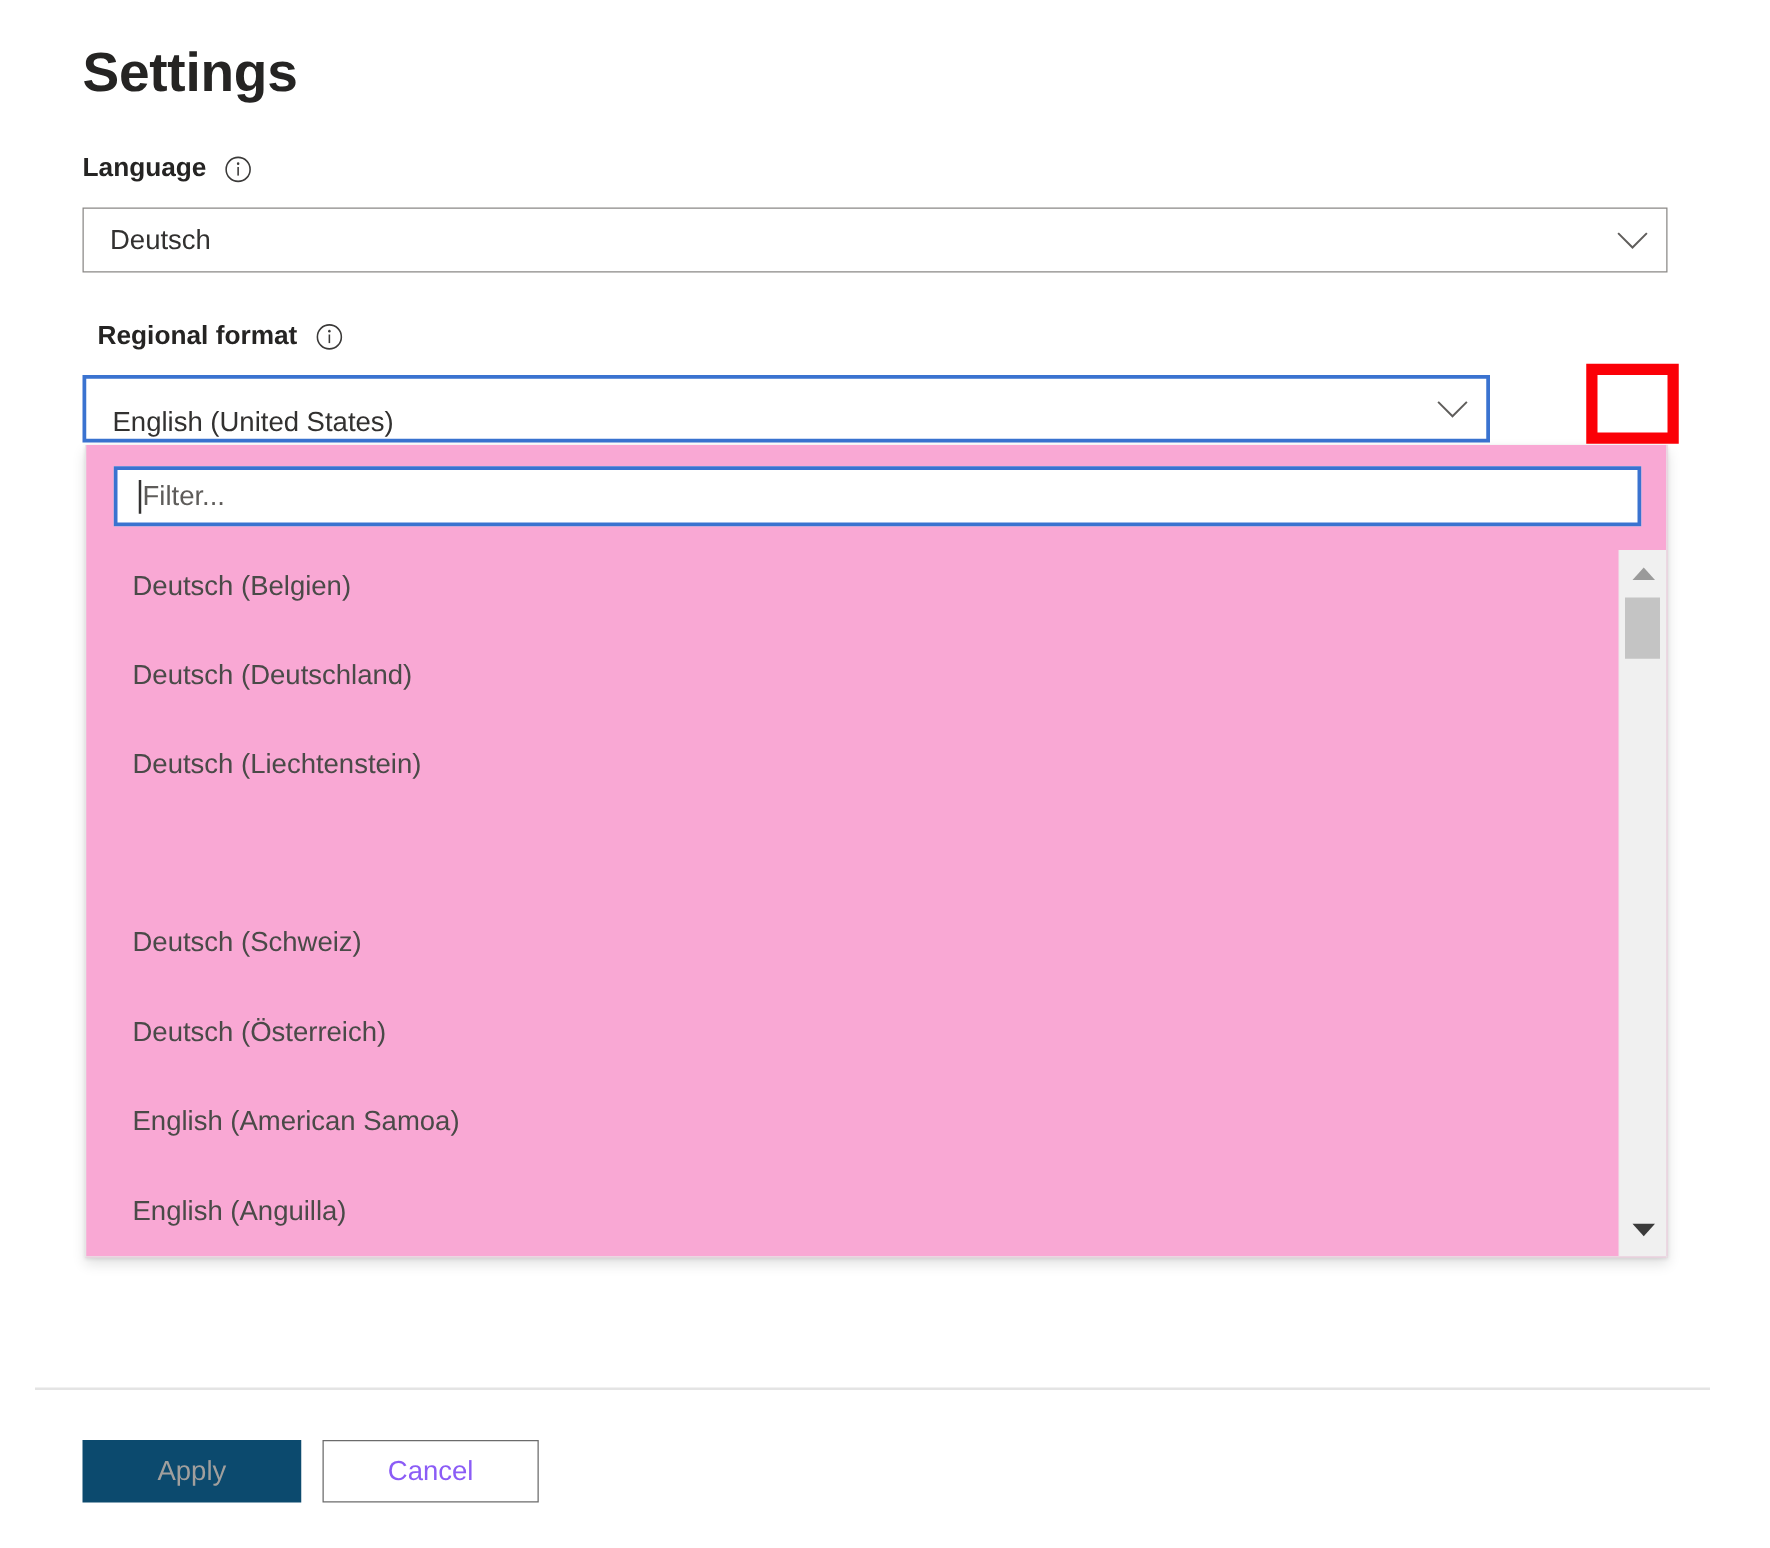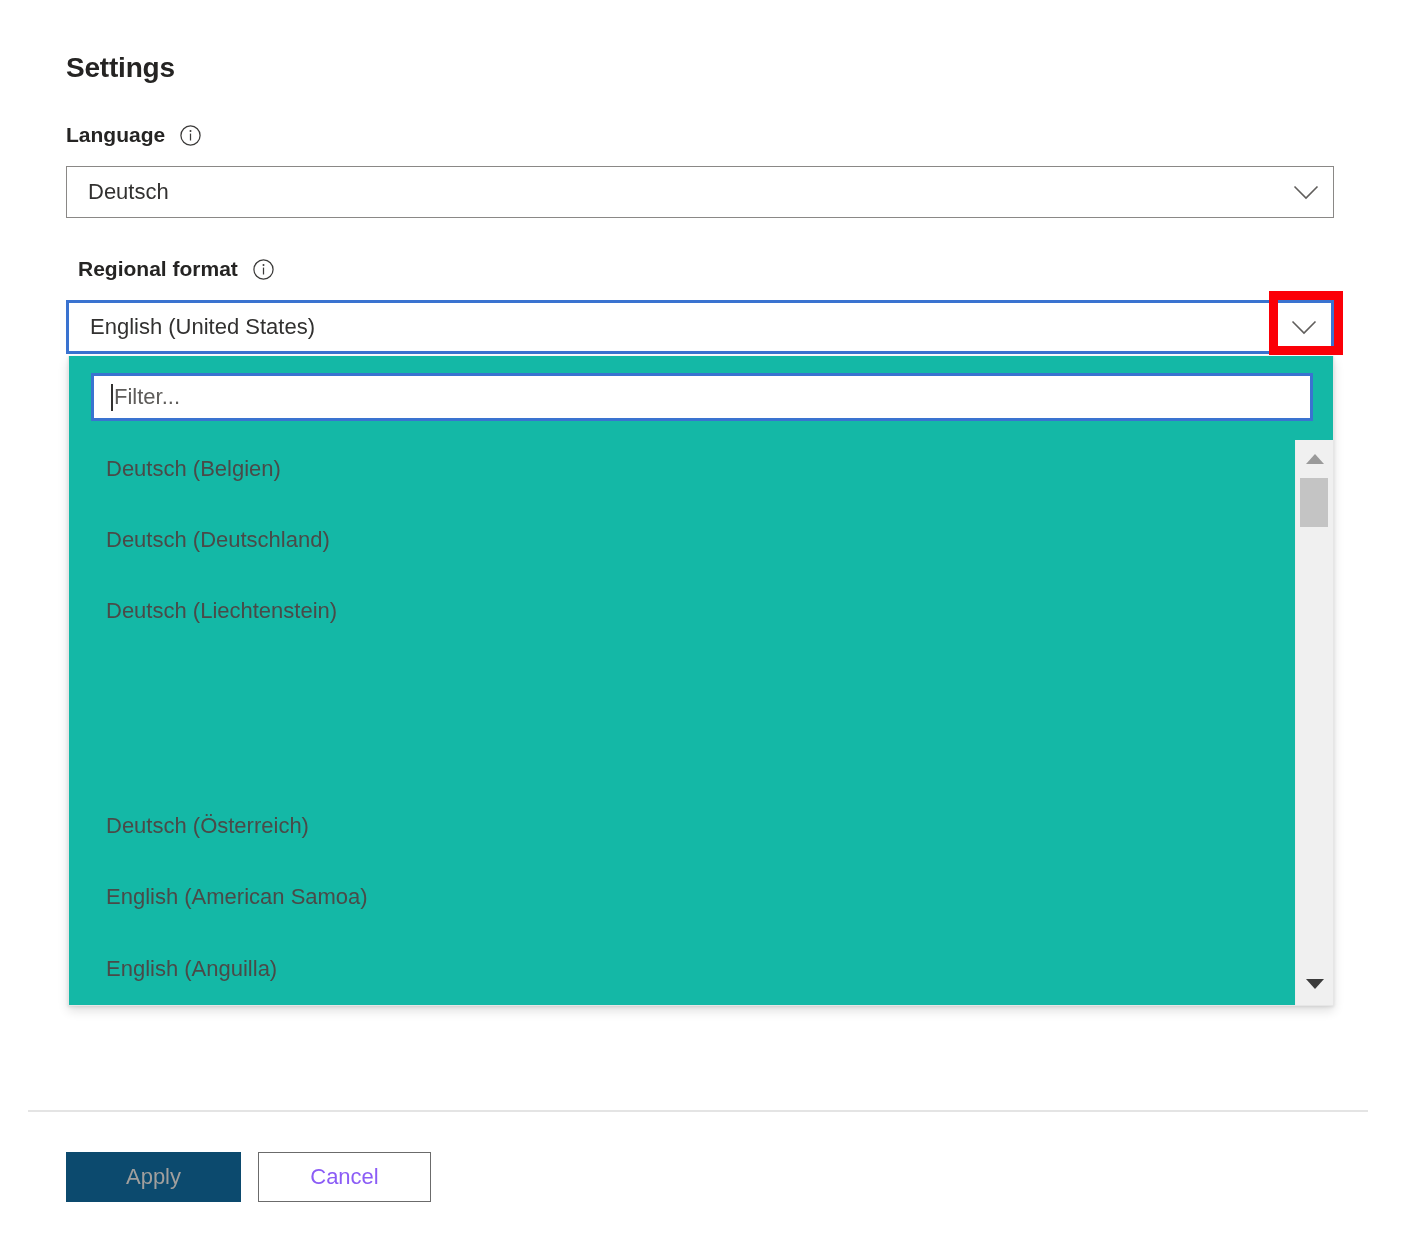--- a/index.html
+++ b/index.html
@@ -14,25 +14,24 @@
     font-family: "Liberation Sans", "DejaVu Sans", sans-serif;
     -webkit-font-smoothing: antialiased;
     overflow: hidden;
   }
 
   
   .page-title {
     position: absolute;
     left: 66px;
     top: 34px;
-    font-size: 28px;
+    font-size: 44px;
     font-weight: bold;
     color: #252423;
     letter-spacing: -0.2px;
-    margin-top: 18px;
   }
 
   
   .field-label-row {
     position: absolute;
     display: flex;
     align-items: center;
     gap: 14px;
   }
   .field-label {
@@ -88,21 +87,21 @@
     border: 9px solid #fb0007;
     background: transparent;
     pointer-events: none;
     z-index: 40;
   }
 
   
   .dropdown-panel {
     position: absolute;
     box-sizing: border-box;
-    background: #14b8a6;
+    background: #f9a8d4;
     border: 1px solid #e6e6e6;
     border-top: none;
     box-shadow: 0 4.8px 10px rgba(0,0,0,0.12), 0 1px 3px rgba(0,0,0,0.10);
     z-index: 20;
     overflow: hidden;
   }
   .filter-input {
     position: absolute;
     left: 22px;
     top: 17px;
@@ -246,21 +245,21 @@
   <span class="field-label">Regional format</span>
   <span>
     <svg class="info-icon" viewBox="0 0 24 24" aria-hidden="true">
       <circle cx="12" cy="12" r="10" fill="none" stroke="#3b3a39" stroke-width="1.3"></circle>
       <circle cx="12" cy="7.2" r="1.05" fill="#3b3a39"></circle>
       <rect x="11.35" y="10" width="1.3" height="7.2" fill="#3b3a39"></rect>
     </svg>
   </span>
 </div>
 
-<div class="combobox focused" style="left:66px; top:300px; width:1268px; height:54px;">
+<div class="combobox focused" style="left:66px; top:300px; width:1126px; height:54px;align-items:flex-end;">
   <span class="combobox-value">English (United States)</span>
   <span class="combobox-caret">
     <svg class="chev" width="26" height="15" viewBox="0 0 26 15" aria-hidden="true">
       <polyline points="1.5,1.5 13,13 24.5,1.5" fill="none" stroke="#605e5c" stroke-width="1.6"></polyline>
     </svg>
   </span>
 </div>
 
 <div class="red-highlight" style="left:1269px; top:291px; width:74px; height:64px;"></div>
 
@@ -274,20 +273,23 @@
   <div class="option-list">
     <div class="option-item" style="top:6px;">
       <span class="option-label">Deutsch (Belgien)</span>
     </div>
     <div class="option-item" style="top:77px;">
       <span class="option-label">Deutsch (Deutschland)</span>
     </div>
     <div class="option-item" style="top:148px;">
       <span class="option-label">Deutsch (Liechtenstein)</span>
     </div>
+    <div class="option-item" style="top:291px;">
+      <span class="option-label">Deutsch (Schweiz)</span>
+    </div>
     <div class="option-item" style="top:363px;">
       <span class="option-label">Deutsch (Österreich)</span>
     </div>
     <div class="option-item" style="top:506px;">
       <span class="option-label">English (Anguilla)</span>
     </div>
     <div class="option-item" style="top:434px;">
       <span class="option-label">English (American Samoa)</span>
     </div>
   </div>

